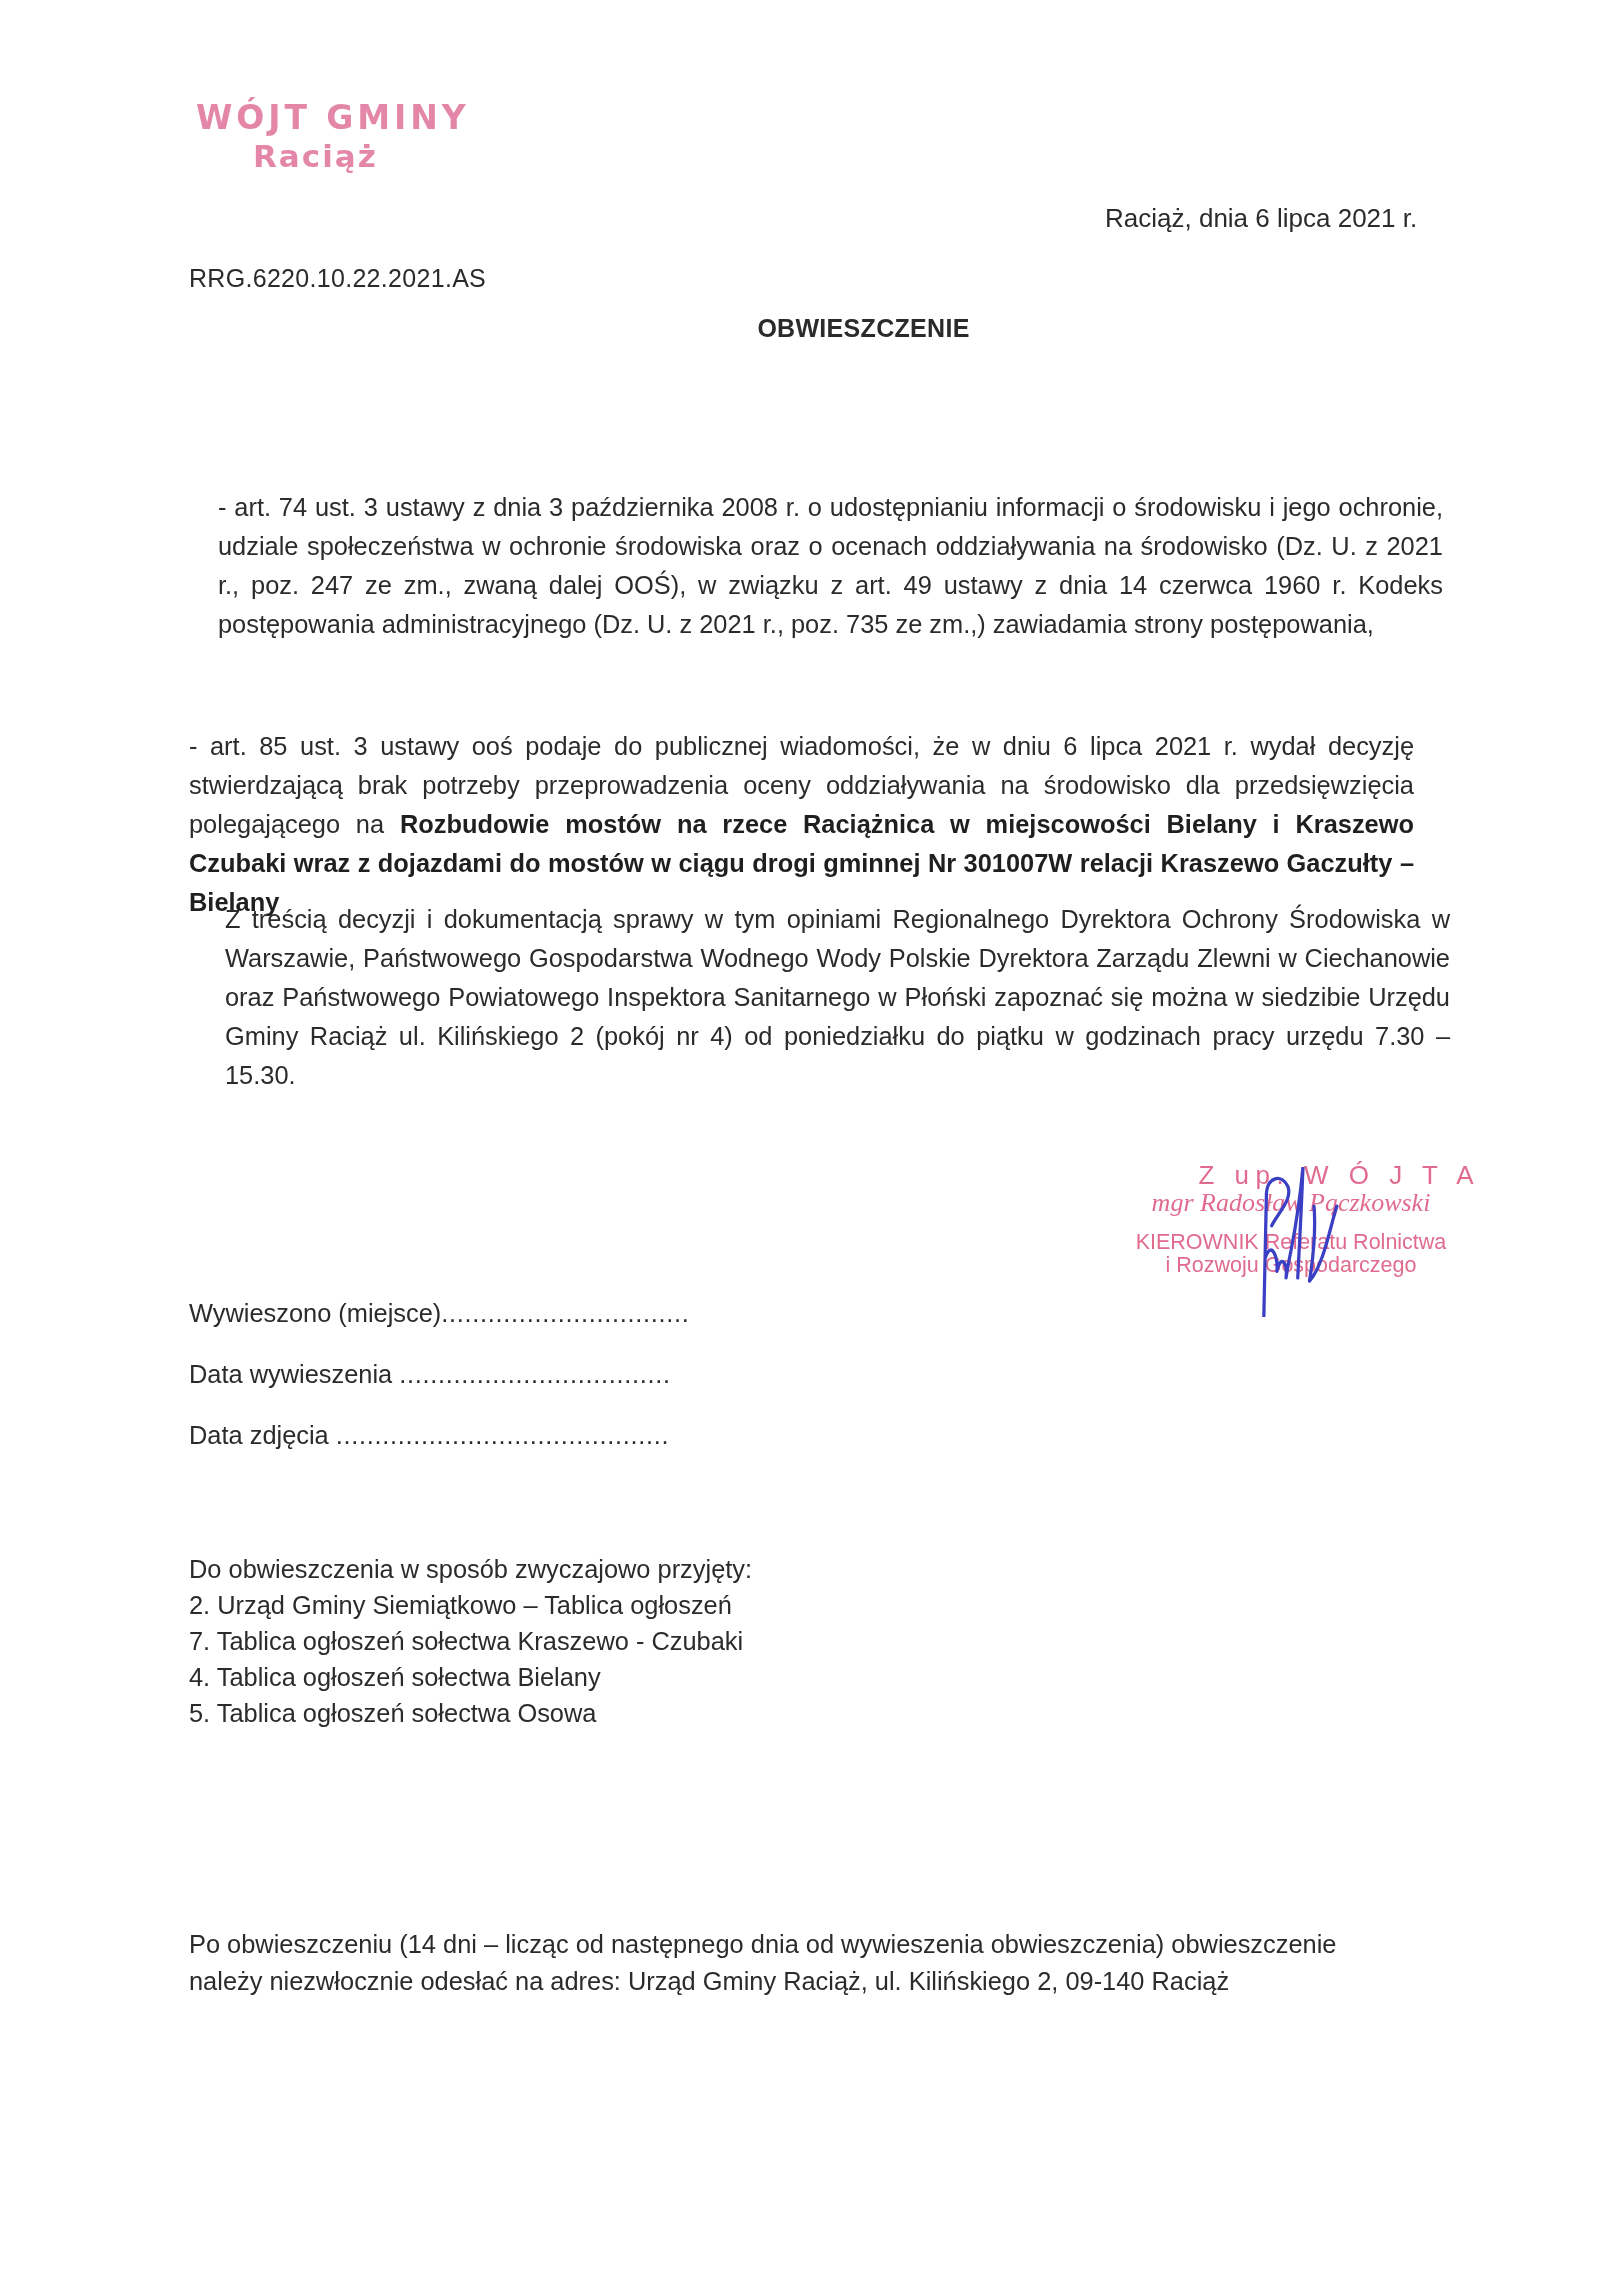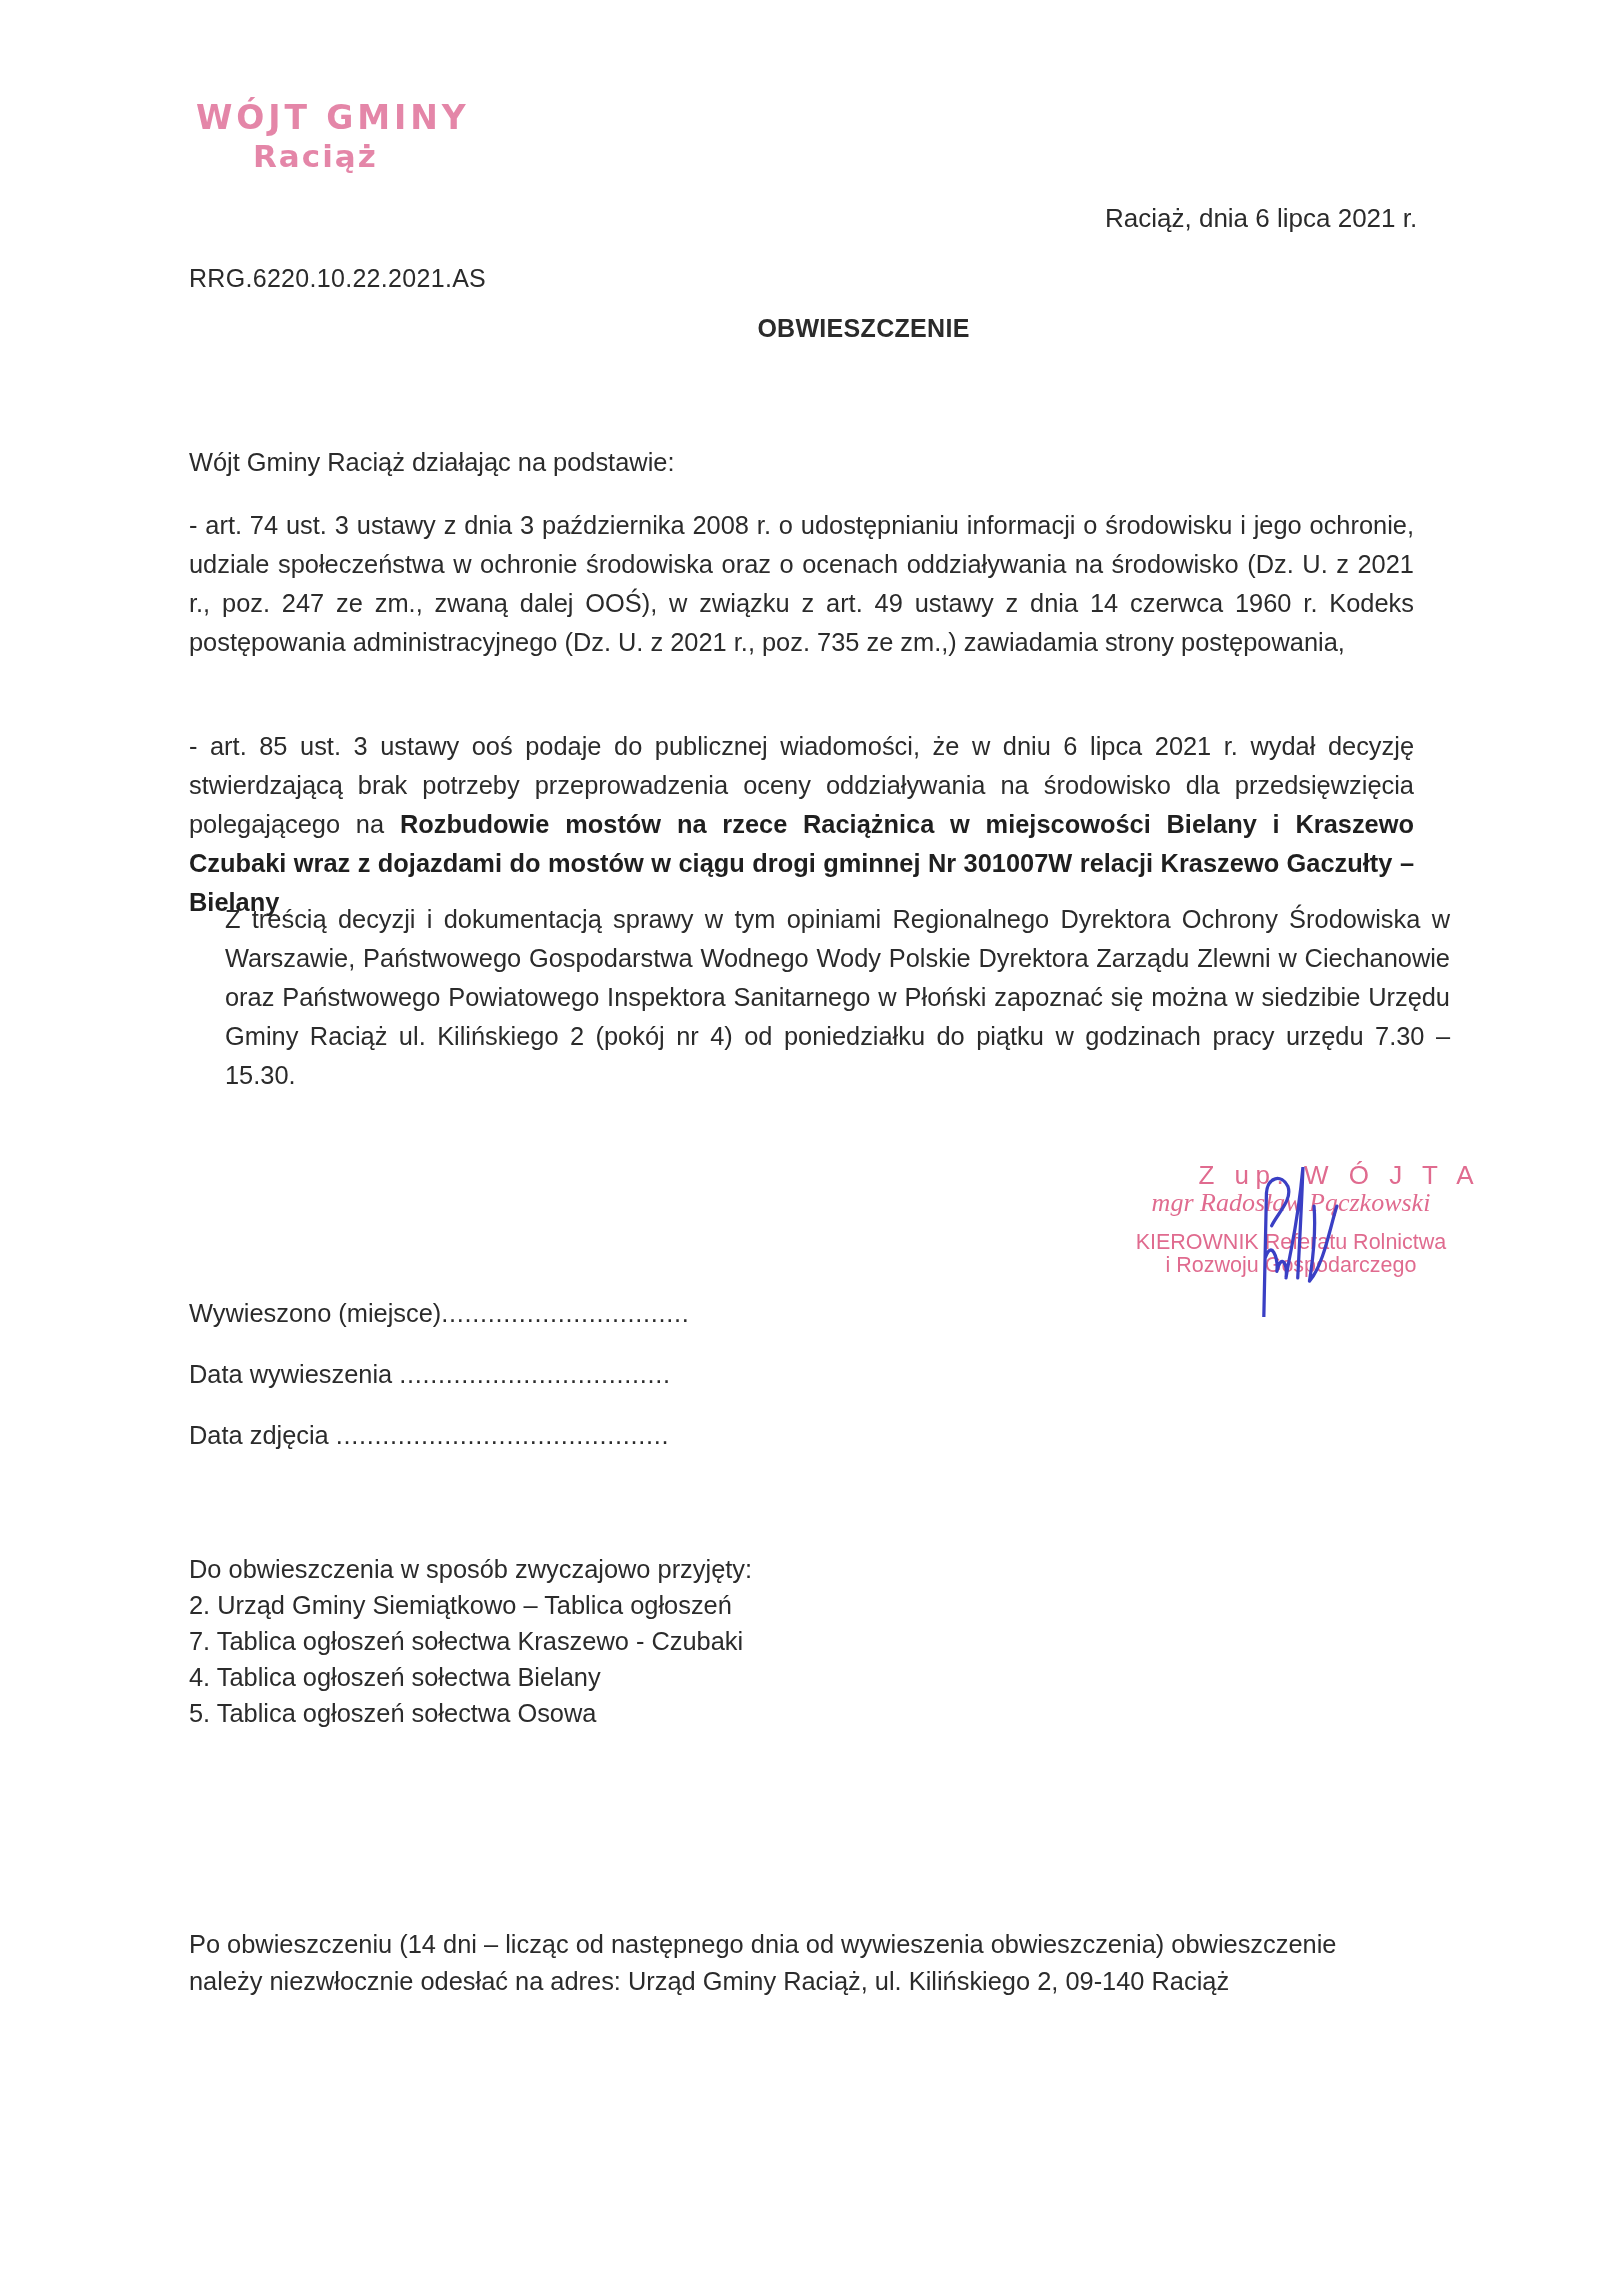--- a/index.html
+++ b/index.html
@@ -23,21 +23,21 @@
     .ref-no { position: absolute; left: 189px; top: 264px; font-size: 25px; letter-spacing: 0.3px; }
     .doc-title {
       position: absolute; left: 0; right: 0; top: 314px; text-align: center;
       font-size: 25px; font-weight: bold; letter-spacing: 0.3px; padding-left: 111px;
     }
 
     .body-text {
       position: absolute; left: 189px; width: 1225px; font-size: 25.4px; line-height: 39px;
     }
     .intro { top: 443px; }
-    .para1 { top: 506px; text-align: justify; }
+    .para1 { top: 488px; text-align: justify; margin-left: 29px; }
     .para2 { top: 727px; text-align: justify; }
     .para3 { top: 900px; text-align: justify; margin-left: 36px; }
     .body-text b { font-weight: bold; color: #1f1f1f; }
 
     
     .sig-stamp {
       position: absolute; left: 1102px; top: 1160px; width: 378px; text-align: center;
       color: #e06b8f;
     }
     .sig-stamp .s1 { font-size: 26px; letter-spacing: 6.5px; display: block; text-align: right; }
@@ -62,21 +62,20 @@
 
   <div class="stamp-header">
     <span class="l1">WÓJT GMINY</span>
     <span class="l2">Raciąż</span>
   </div>
 
   <div class="date-line">Raciąż, dnia 6 lipca 2021 r.</div>
   <div class="ref-no">RRG.6220.10.22.2021.AS</div>
   <div class="doc-title">OBWIESZCZENIE</div>
 
-  <div class="body-text intro">Wójt Gminy Raciąż działając na podstawie:</div>
   <div class="body-text para1">- art. 74 ust. 3 ustawy z dnia 3 października 2008 r. o udostępnianiu informacji o środowisku i jego ochronie, udziale społeczeństwa w ochronie środowiska oraz o ocenach oddziaływania na środowisko (Dz. U. z 2021 r., poz. 247 ze zm., zwaną dalej OOŚ), w związku z art. 49 ustawy z dnia 14 czerwca 1960 r. Kodeks postępowania administracyjnego (Dz. U. z 2021 r., poz. 735 ze zm.,) zawiadamia strony postępowania,</div>
   <div class="body-text para2"><span>- art. 85 ust. 3 ustawy ooś podaje do publicznej wiadomości, że w dniu 6 lipca 2021 r. wydał decyzję stwierdzającą brak potrzeby przeprowadzenia oceny oddziaływania na środowisko dla  przedsięwzięcia polegającego na </span><b>Rozbudowie mostów na rzece Raciążnica w miejscowości Bielany i Kraszewo Czubaki wraz z dojazdami do mostów w ciągu drogi gminnej Nr 301007W relacji Kraszewo  Gaczułty – Bielany</b></div>
   <div class="body-text para3">Z treścią decyzji i dokumentacją sprawy w tym opiniami Regionalnego Dyrektora Ochrony Środowiska w Warszawie, Państwowego Gospodarstwa Wodnego Wody Polskie Dyrektora Zarządu Zlewni w Ciechanowie oraz Państwowego Powiatowego Inspektora Sanitarnego w Płoński zapoznać się można w siedzibie Urzędu Gminy Raciąż ul. Kilińskiego 2 (pokój nr 4) od poniedziałku do piątku w godzinach pracy urzędu 7.30 – 15.30.</div>
 
   <div class="sig-stamp">
     <span class="s1">Z up. W Ó J T A</span>
     <span class="s2">mgr Radosław Pączkowski</span>
     <span class="s3">KIEROWNIK Referatu Rolnictwa</span>
     <span class="s4">i Rozwoju Gospodarczego</span>
   </div>

